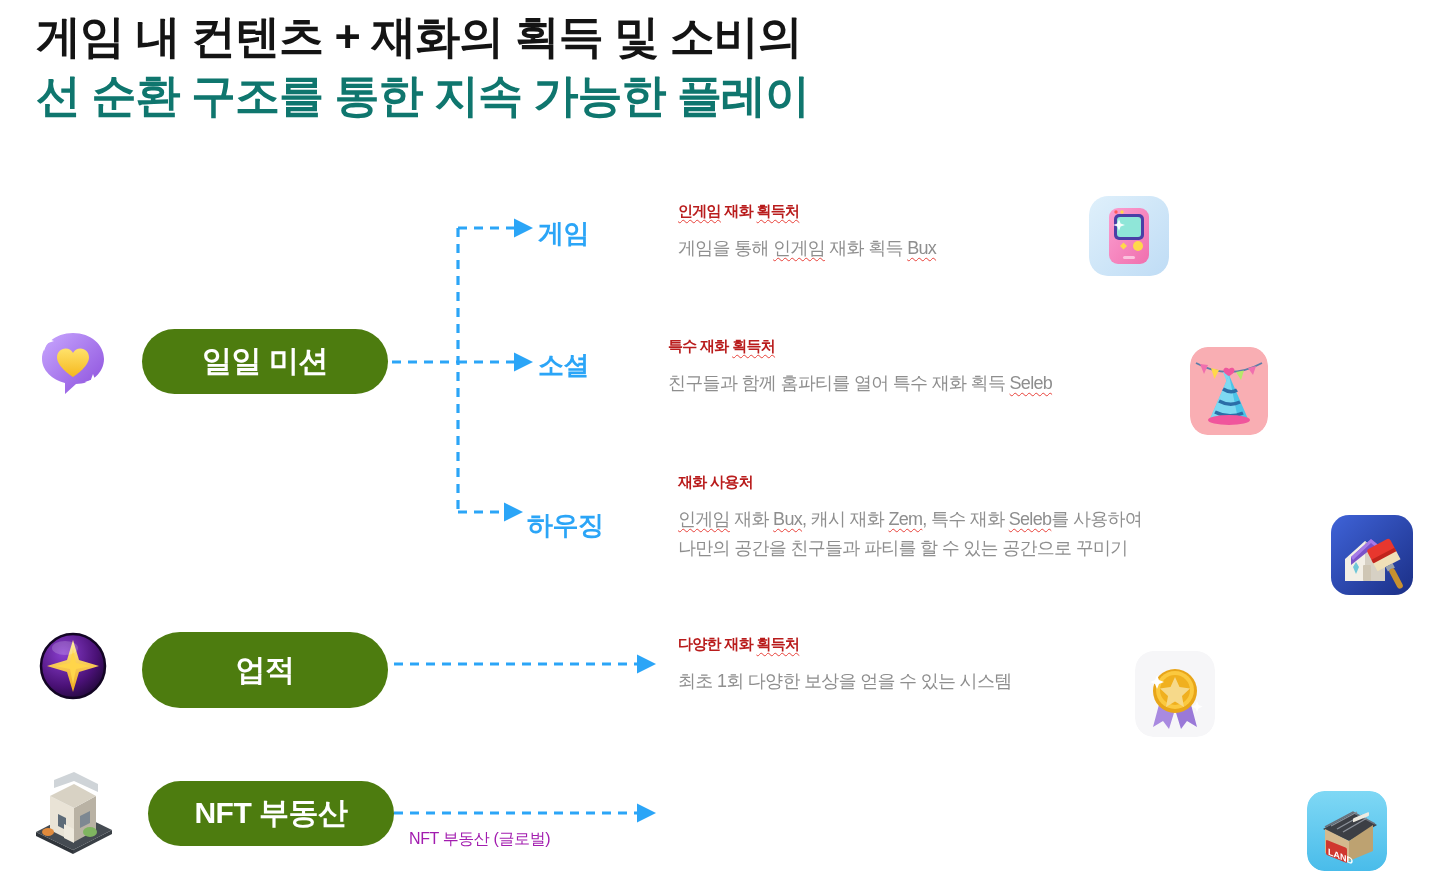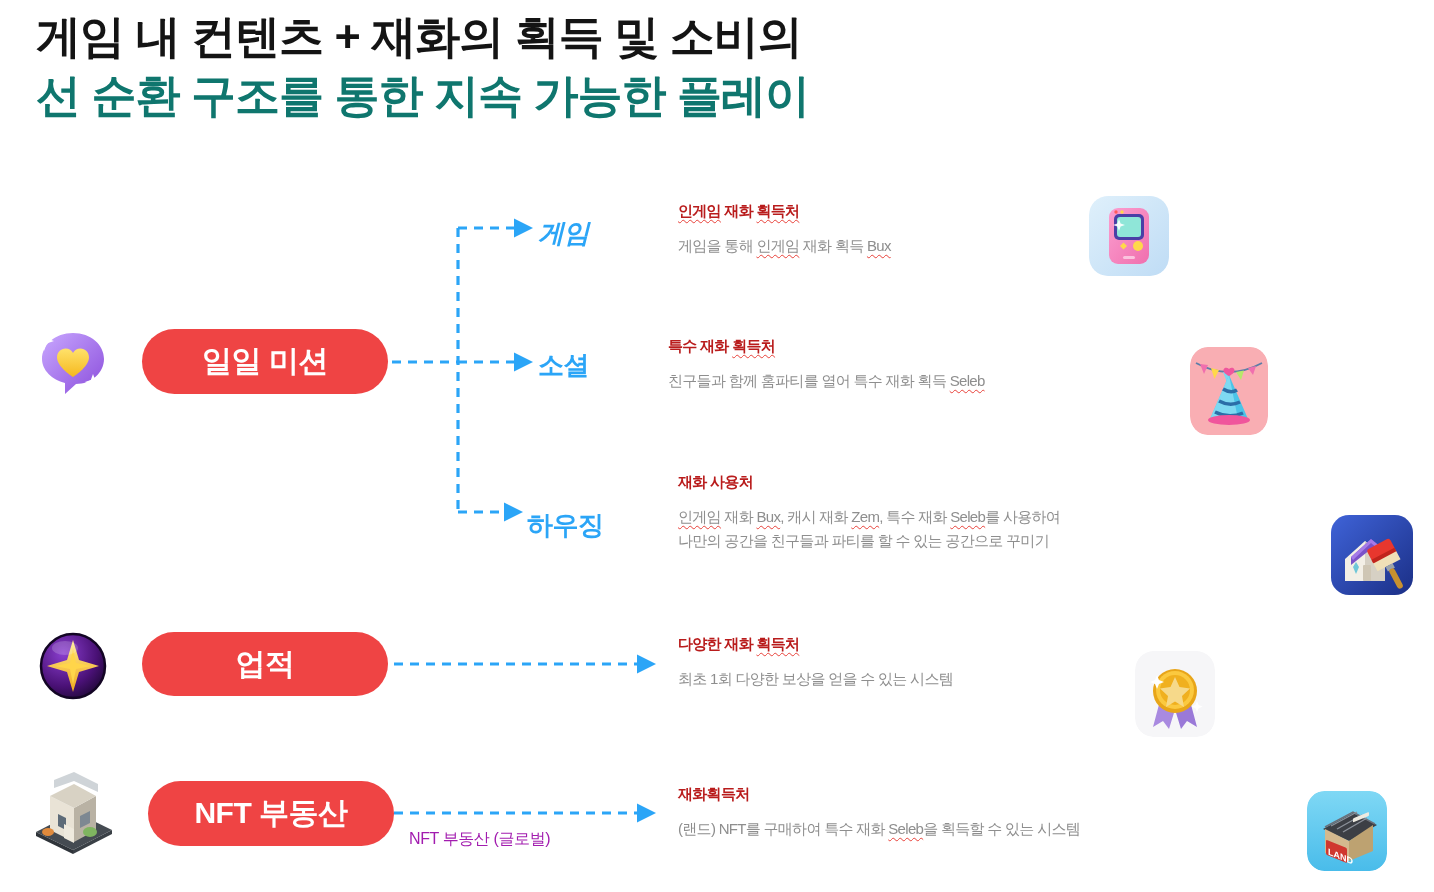--- a/index.html
+++ b/index.html
@@ -11,55 +11,55 @@
   .page{position:relative;width:1434px;height:892px;}
 
   
   .title{position:absolute;left:36px;top:8px;width:1000px;}
   .title-line{font-size:45px;font-weight:700;letter-spacing:-1px;line-height:1.30;white-space:nowrap;}
   .title-line.l1{color:#141414;}
   .title-line.l2{color:#0f766e;}
 
   
   .pill{
-    position:absolute;border-radius:999px;background:#ef4444;
+    position:absolute;border-radius:999px;background:#4d7c0f;
     display:flex;align-items:center;justify-content:center;
     color:#ffffff;font-weight:700;letter-spacing:-0.5px;
   }
   .pill.daily{left:142px;top:329px;width:246px;height:65px;font-size:30px;}
-  .pill.achv {left:142px;top:632px;width:246px;height:64px;font-size:30px;}
+  .pill.achv {left:142px;top:632px;width:246px;height:76px;font-size:30px;}
   .pill.nft  {left:148px;top:781px;width:246px;height:65px;font-size:30px;}
 
   .lefticon{position:absolute;width:84px;height:84px;}
   .lefticon.daily{left:31px;top:320px;}
   .lefticon.achv {left:31px;top:622px;}
   .lefticon.nft  {left:28px;top:772px;}
 
   
   .branch-label{
     position:absolute;color:#2BA5F7;font-size:26px;font-weight:700;
     letter-spacing:-0.5px;white-space:nowrap;
   }
-  .bl-game{left:538px;top:216px;font-style:italic;}
+  .bl-game{left:538px;top:216px;}
   .bl-social{left:538px;top:348px;}
   .bl-housing{left:527px;top:508px;}
 
   .sublabel{
     position:absolute;color:#a21caf;font-size:16px;font-weight:400;
     letter-spacing:-0.4px;white-space:nowrap;left:409px;top:829px;
   }
 
   
   .block{position:absolute;}
   .b-head{
     font-size:15px;font-weight:700;color:#b91c1c;letter-spacing:-0.7px;
     white-space:nowrap;margin-bottom:13px;
   }
   .b-body{
-    font-size:15px;font-weight:400;color:#8e8e8e;letter-spacing:-0.7px;
+    font-size:18px;font-weight:400;color:#8e8e8e;letter-spacing:-0.7px;
     white-space:nowrap;line-height:1.62;
   }
   .blk1{left:678px;top:202px;}
   .blk2{left:668px;top:337px;}
   .blk3{left:678px;top:473px;}
   .blk4{left:678px;top:635px;}
   .blk5{left:678px;top:785px;}
 
   
   .sq{
@@ -213,26 +213,20 @@
       </div>
   </div>
 
   <div class="block blk4">
     <div class="b-head"><span>다양한 재화 </span><span class="sq">획득처</span></div>
     <div class="b-body">
         <div><span>최초 1회 다양한 보상을 얻을 수 있는 시스템</span></div>
       </div>
   </div>
 
-  <div class="block blk5">
-    <div class="b-head"><span>재화획득처</span></div>
-    <div class="b-body">
-        <div><span>(랜드) NFT를 구매하여 특수 재화 </span><span class="sq">Seleb</span><span>을 획득할 수 있는 시스템</span></div>
-      </div>
-  </div>
 
   <div class="appicon ai-game">
     <svg viewBox="0 0 80 80" width="80" height="80">
       <defs>
         <linearGradient id="bgblue" x1="0" y1="0" x2="1" y2="1">
           <stop offset="0" stop-color="#dff0fb"></stop>
             <stop offset="1" stop-color="#bfdcf5"></stop>
         </linearGradient>
         <linearGradient id="pinkbody" x1="0" y1="0" x2="1" y2="1">
           <stop offset="0" stop-color="#fb9fd0"></stop>

